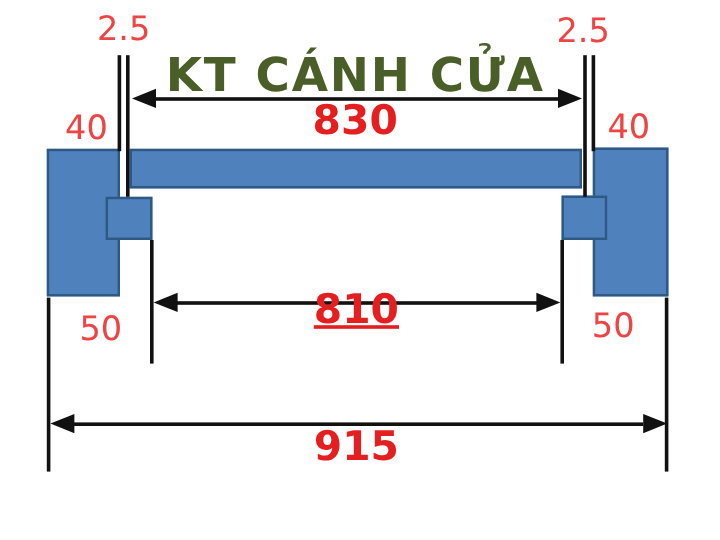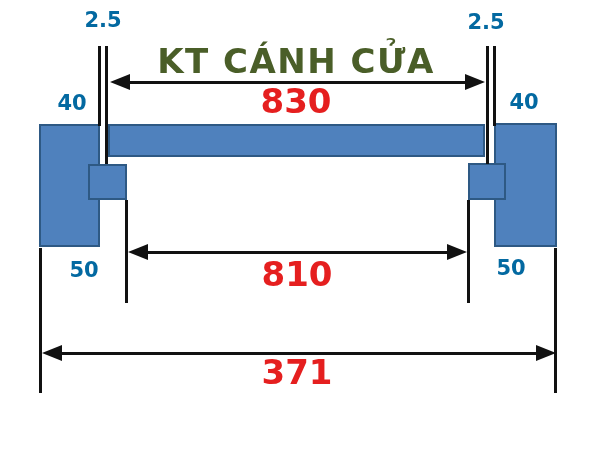--- a/index.html
+++ b/index.html
@@ -12,29 +12,29 @@
   .blue{background:#4f81bd;border:2px solid #2e5984;}
   
   .vline{background:#111;width:3px;}
   .hline{background:#111;height:3px;}
   
   .ah{width:0;height:0;border-top:8px solid transparent;border-bottom:8px solid transparent;}
   .ah-left{border-right:20px solid #111;}
   .ah-right{border-left:20px solid #111;}
   
   .dim-label{
-    color:#4a5e28;font-weight:bold;font-size:34px;line-height:1;
+    color:#4a5e28;font-weight:bold;font-size:39px;line-height:1;
     letter-spacing:1.5px;white-space:nowrap;transform:translateX(-50%);
   }
   .dim-value{
     color:#e51f1f;font-weight:bold;font-size:34px;line-height:1;
     white-space:nowrap;transform:translateX(-50%);
   }
   .side-label{
-    color:#0369a1;font-weight:bold;font-size:21px;line-height:1;
+    color:#ef4444;font-weight:normal;font-size:28px;line-height:1;
     white-space:nowrap;transform:translateX(-50%);
   }
 </style>
 </head>
 <body>
 
 <div class="stage">
 
   <div class="abs blue" style="left:39px;top:124px;width:61px;height:123px;"></div>
   <div class="abs blue" style="left:494px;top:123px;width:63px;height:124px;"></div>
@@ -55,26 +55,26 @@
 
   <div class="abs hline" style="left:128px;top:81px;width:339px;"></div>
   <div class="abs ah ah-left" style="left:110px;top:74px;"></div>
   <div class="abs ah ah-right" style="left:465px;top:74px;"></div>
   <div class="abs dim-label" style="left:296px;top:44px;">KT CÁNH CỬA</div>
   <div class="abs dim-value" style="left:296px;top:84px;">830</div>
 
   <div class="abs hline" style="left:146px;top:251px;width:303px;"></div>
   <div class="abs ah ah-left" style="left:128px;top:244px;"></div>
   <div class="abs ah ah-right" style="left:447px;top:244px;"></div>
-  <div class="abs dim-value" style="left:297px;top:257px;">810</div>
+  <div class="abs dim-value" style="left:297px;top:241px;text-decoration:underline;">810</div>
 
   <div class="abs hline" style="left:60px;top:352px;width:476px;"></div>
   <div class="abs ah ah-left" style="left:42px;top:345px;"></div>
   <div class="abs ah ah-right" style="left:536px;top:345px;"></div>
-  <div class="abs dim-value" style="left:297px;top:355px;">371</div>
+  <div class="abs dim-value" style="left:297px;top:355px;">915</div>
 
   <div class="abs side-label" style="left:103px;top:10px;">2.5</div>
   <div class="abs side-label" style="left:486px;top:12px;">2.5</div>
   <div class="abs side-label" style="left:72px;top:93px;">40</div>
   <div class="abs side-label" style="left:524px;top:92px;">40</div>
   <div class="abs side-label" style="left:84px;top:260px;">50</div>
   <div class="abs side-label" style="left:511px;top:258px;">50</div>
 
 </div>
 

